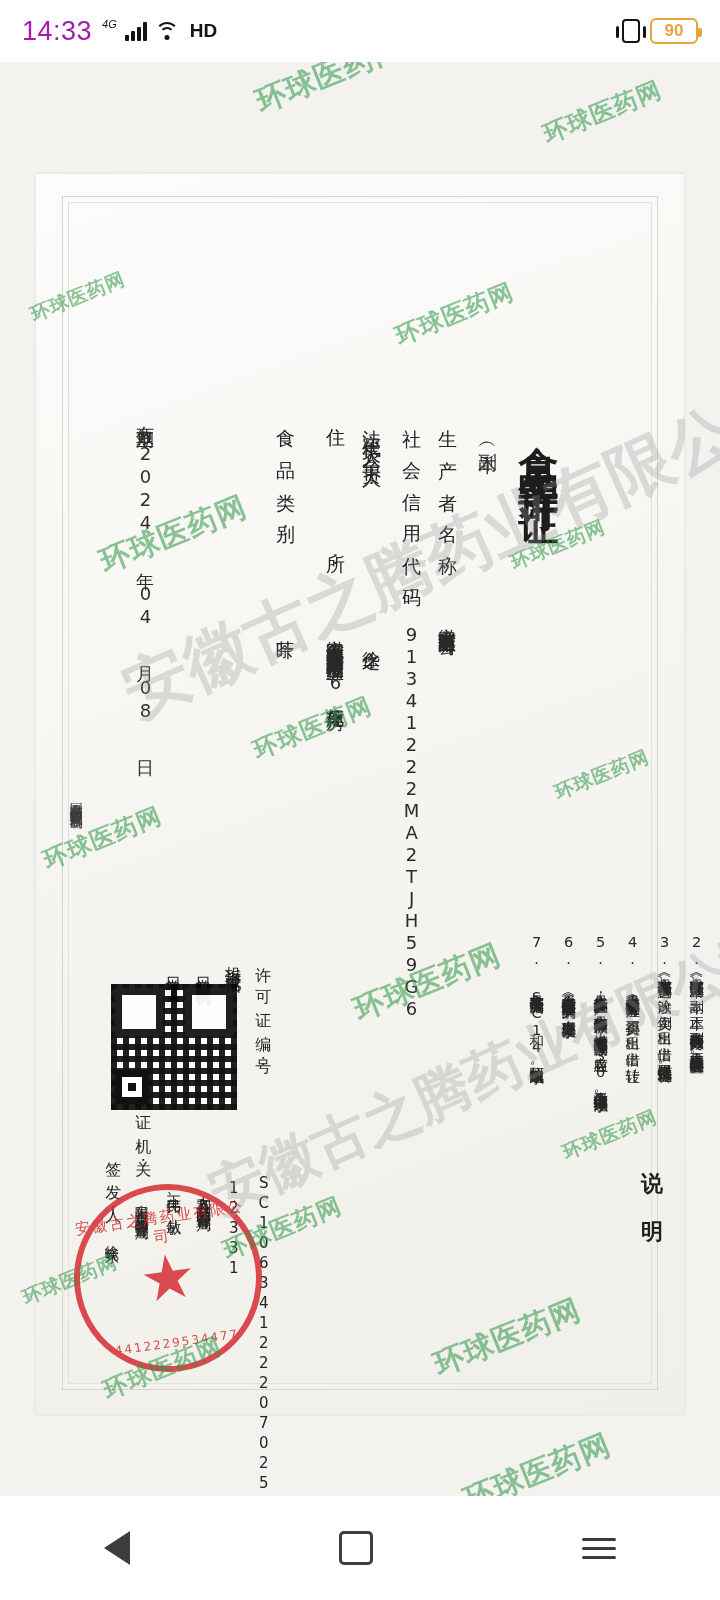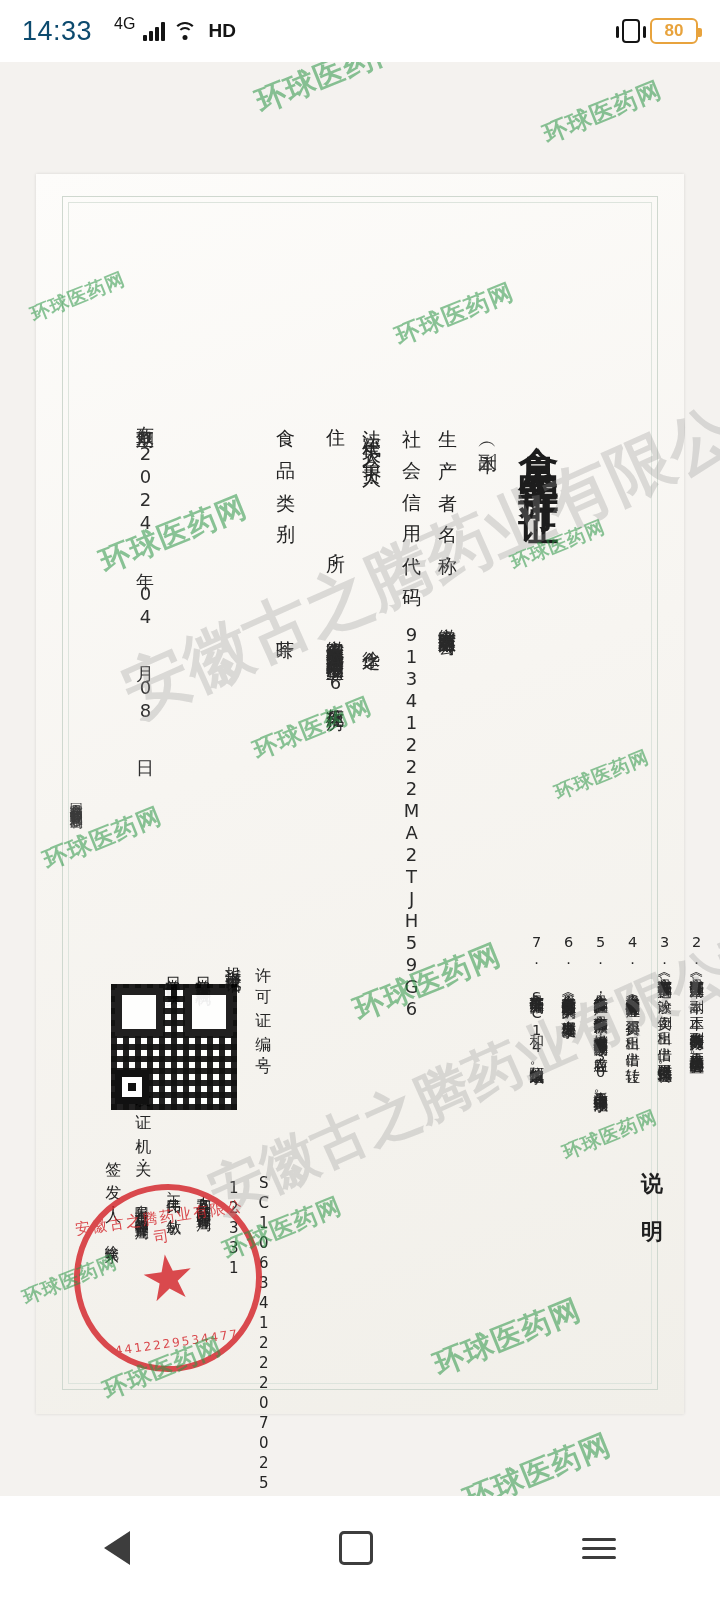--- a/index.html
+++ b/index.html
@@ -19,22 +19,22 @@
   
   .statusbar {
     position: absolute; top: 0; left: 0;
     width: 720px; height: 62px;
     background: #ffffff;
     display: flex; align-items: center;
     padding: 0 22px;
     z-index: 40;
   }
   .sb-left { display: flex; align-items: center; gap: 8px; }
-  .sb-clock { font-size: 27px; color: #0c4a6e; font-weight: 500; letter-spacing: 0.5px; }
-  .sb-4g { font-size: 16px; color: #141414; position: relative; top: -7px; margin-left: 14px; }
+  .sb-clock { font-size: 27px; color: #a21caf; font-weight: 500; letter-spacing: 0.5px; }
+  .sb-4g { font-size: 11px; color: #141414; position: relative; top: -7px; margin-left: 2px; font-style: italic; }
   .bars { display: flex; align-items: flex-end; gap: 2px; height: 20px; }
   .bars i { display: block; width: 4px; background: #141414; border-radius: 1px; }
   .bars i:nth-child(1){height:6px}.bars i:nth-child(2){height:10px}
   .bars i:nth-child(3){height:14px}.bars i:nth-child(4){height:19px}
   .wifi { width: 24px; height: 18px; position: relative; }
   .wifi span { position: absolute; left: 50%; transform: translateX(-50%);
     border: 2.5px solid #141414; border-bottom-color: transparent;
     border-left-color: transparent; border-right-color: transparent; border-radius: 50%; }
   .wifi span:nth-child(1){ width: 24px; height: 24px; top: 0; }
   .wifi span:nth-child(2){ width: 15px; height: 15px; top: 5px; }
@@ -245,21 +245,21 @@
       <div class="wifi">
         <span></span>
           <span></span>
           <div class="wifi-dot"></div>
       </div>
       <div class="sb-hd">HD</div>
     </div>
     <div class="sb-right">
       <div class="vib"></div>
       <div class="battery">
-        <span>80</span>
+        <span>90</span>
       </div>
     </div>
   </div>
 
   <div class="content">
 
     <div class="doc">
       <div class="doc-inner"></div>
       <div class="doc-border"></div>
 

